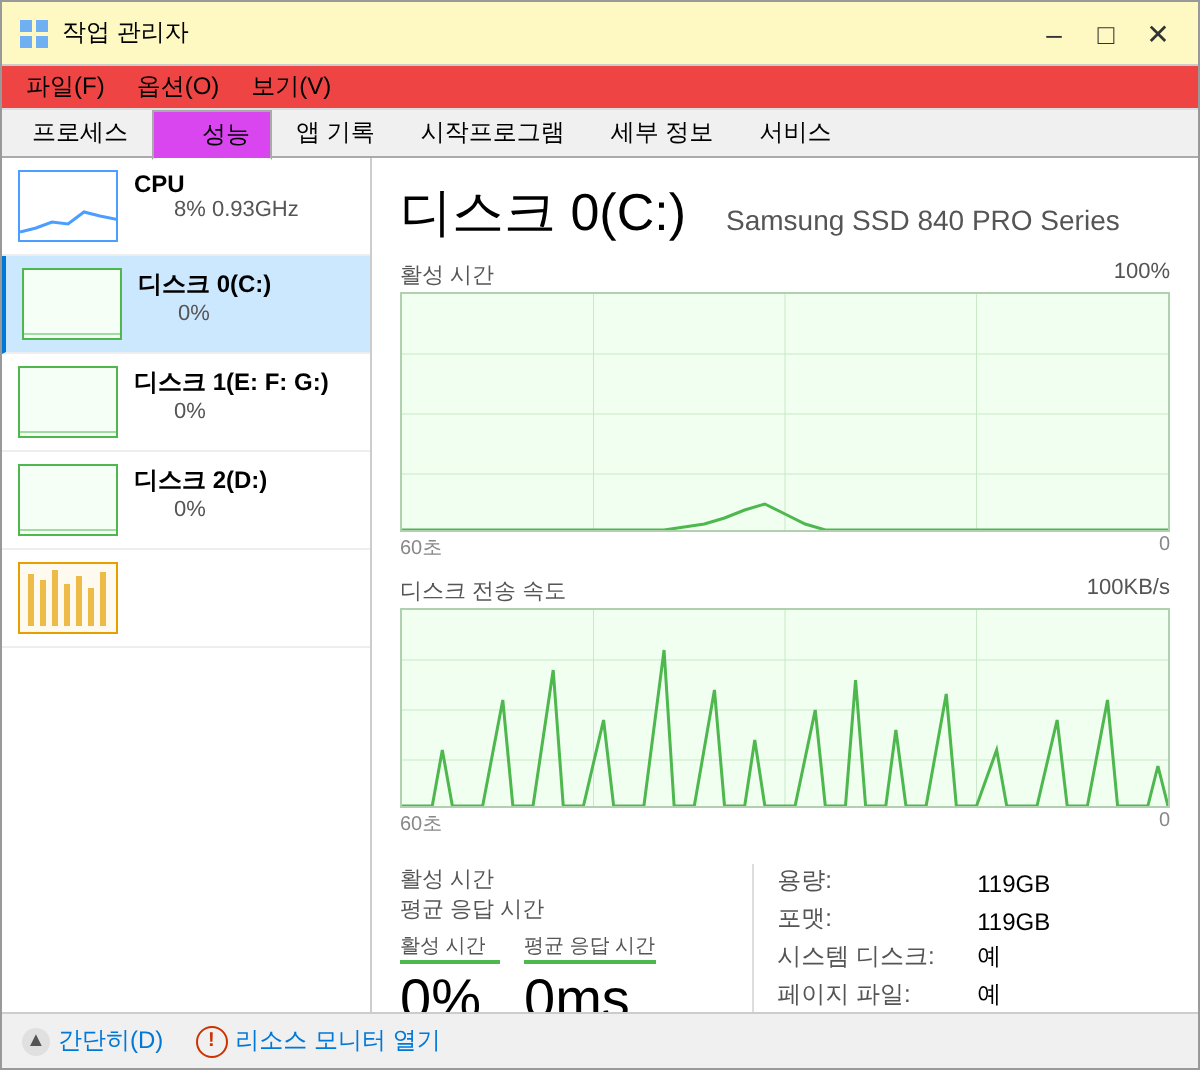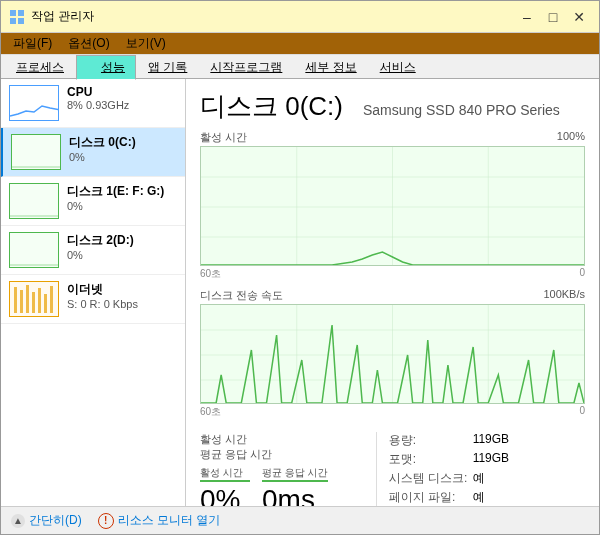--- a/index.html
+++ b/index.html
@@ -44,53 +44,52 @@
       background: transparent;
       border: none;
       cursor: pointer;
       font-size: 14px;
       display: flex;
       align-items: center;
       justify-content: center;
       color: #333;
     }
     .menu-bar {
-      background: #a16207;
+      background: #ef4444;
       height: 22px;
       display: flex;
       align-items: center;
       padding: 0 4px;
       border-bottom: 1px solid #ddd;
     }
     .menu-item {
       padding: 2px 8px;
       cursor: pointer;
       font-size: 12px;
       color: #000;
     }
     .tab-bar {
       background: #f0f0f0;
       height: 24px;
       display: flex;
-      align-items: flex-start;
+      align-items: center;
       padding: 0 4px;
       border-bottom: 1px solid #aaa;
-      text-decoration: underline;
     }
     .tab {
       padding: 3px 10px;
       font-size: 12px;
       cursor: pointer;
       border: 1px solid transparent;
       color: #000;
       margin-right: 1px;
       background: transparent;
     }
     .tab.active {
-      background: #5eead4;
+      background: #d946ef;
       border: 1px solid #aaa;
       border-bottom: 1px solid #fff;
       margin-bottom: -1px;
       z-index: 1;
       padding-left: 24px;
     }
     .content {
       display: flex;
       flex: 1;
       overflow: hidden;
@@ -133,21 +132,21 @@
       border-color: #4eb84e;
     }
     .sidebar-thumb-disk2 {
       border-color: #4eb84e;
     }
     .sidebar-thumb-eth {
       border-color: #e8a000;
     }
     .sidebar-info { flex: 1; }
     .sidebar-title { font-size: 12px; font-weight: 600; color: #000; }
-    .sidebar-sub { font-size: 11px; color: #555; }
+    .sidebar-sub { font-size: 11px; color: #555; margin-left: 20px; }
     .main-panel {
       flex: 1;
       background: #fff;
       padding: 10px 14px;
       overflow: hidden;
       display: flex;
       flex-direction: column;
     }
     .main-header {
       display: flex;
@@ -218,21 +217,22 @@
     }
     .stats-right {
       flex: 1.2;
       display: flex;
       flex-direction: column;
       gap: 2px;
       font-size: 12px;
     }
     .stats-right-row {
       display: flex;
-      gap: 4px;
+      gap: 20px;
+      align-items: flex-end;
     }
     .stats-right-label { color: #555; min-width: 80px; }
     .stats-right-value { color: #000; font-weight: 500; }
     .footer {
       height: 28px;
       background: #f0f0f0;
       border-top: 1px solid #ccc;
       display: flex;
       align-items: center;
       padding: 0 10px;
@@ -358,24 +358,20 @@
             <rect x="0" y="0" width="50" height="36" fill="#fffaf0"></rect>
             <rect x="4" y="5" width="3" height="26" fill="#e8a000" opacity="0.7"></rect>
             <rect x="10" y="8" width="3" height="23" fill="#e8a000" opacity="0.7"></rect>
             <rect x="16" y="3" width="3" height="28" fill="#e8a000" opacity="0.7"></rect>
             <rect x="22" y="10" width="3" height="21" fill="#e8a000" opacity="0.7"></rect>
             <rect x="28" y="6" width="3" height="25" fill="#e8a000" opacity="0.7"></rect>
             <rect x="34" y="12" width="3" height="19" fill="#e8a000" opacity="0.7"></rect>
             <rect x="40" y="4" width="3" height="27" fill="#e8a000" opacity="0.7"></rect>
           </svg>
         </div>
-        <div class="sidebar-info">
-          <div class="sidebar-title">이더넷</div>
-          <div class="sidebar-sub">S: 0 R: 0 Kbps</div>
-        </div>
       </div>
     </div>
 
     <div class="main-panel">
 
       <div class="main-header">
         <span class="disk-title">디스크 0(C:)</span>
         <span class="disk-subtitle">Samsung SSD 840 PRO Series</span>
       </div>
 

